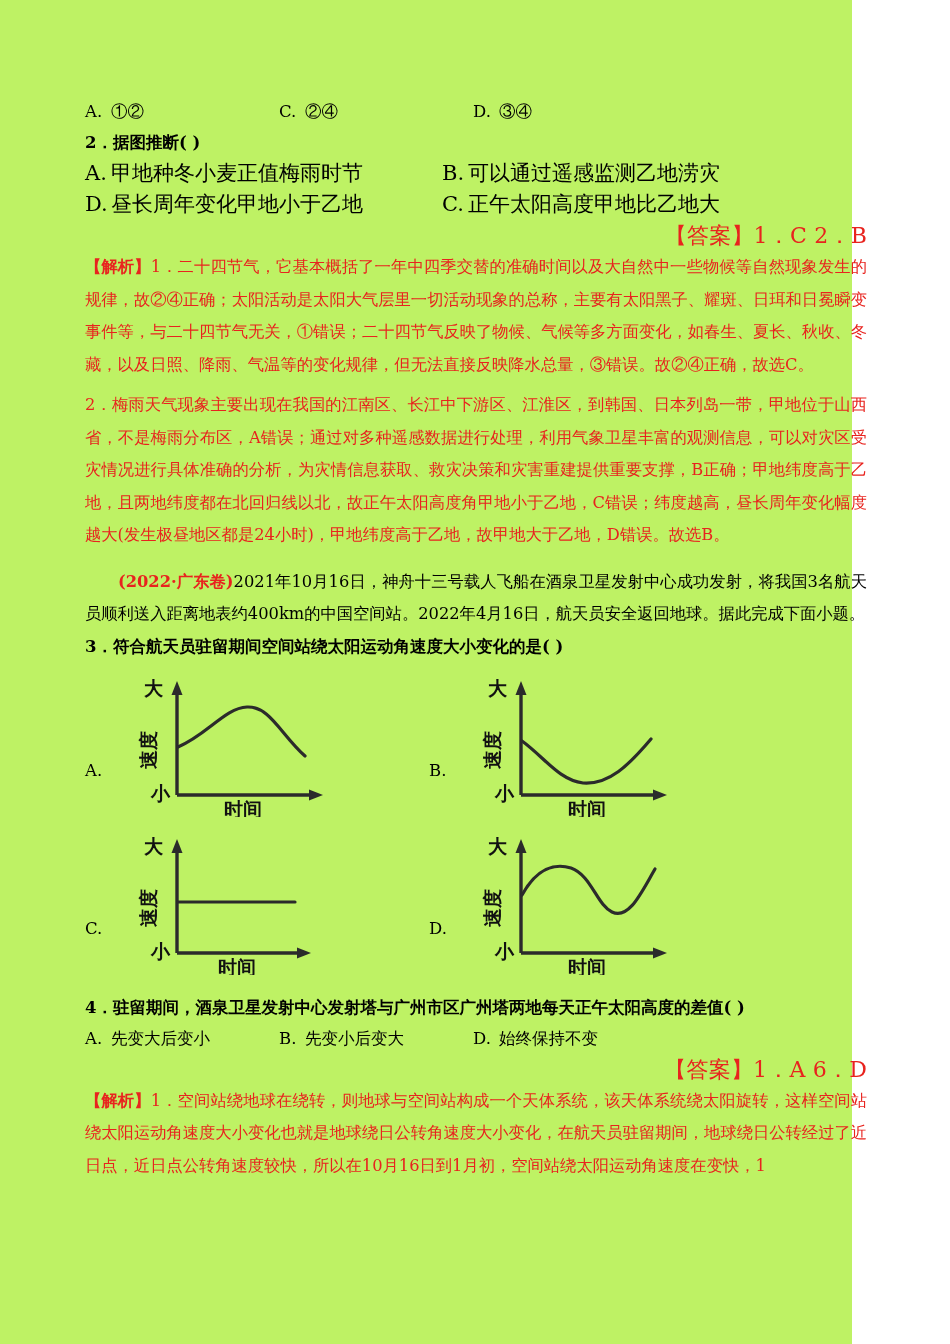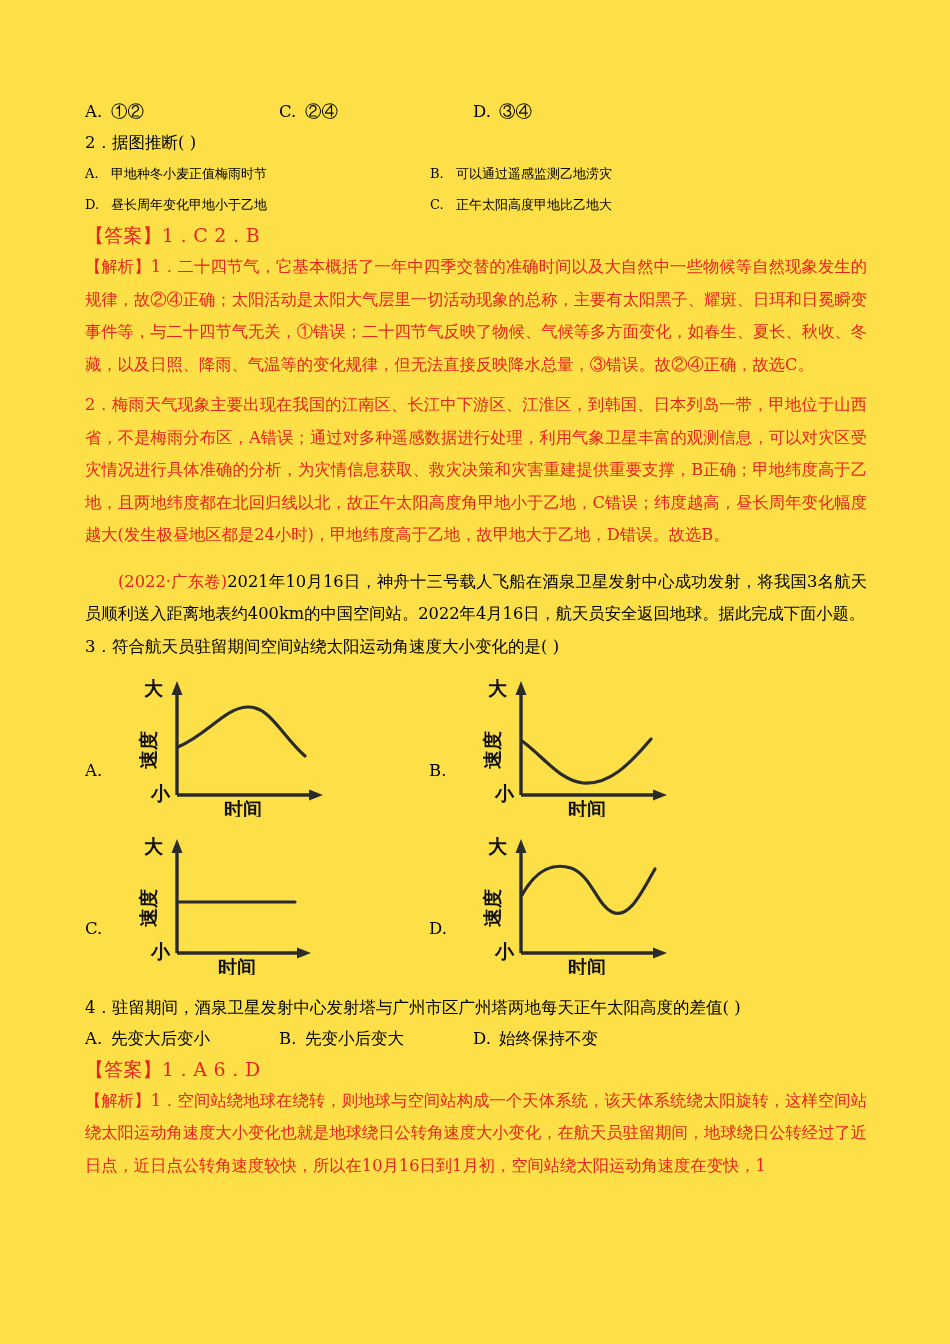--- a/index.html
+++ b/index.html
@@ -12,80 +12,83 @@
     width: 950px;
     height: 1344px;
     position: relative;
     font-family: "DejaVu Serif", "Liberation Serif", serif;
     color: #000000;
     overflow: hidden;
   }
   .page {
     position: absolute;
     left: 0; top: 0;
-    width: 950px;
+    width: 852px;
     height: 1344px;
-    background: #fde047;
+    background: #bef264;
   }
   .content {
     position: absolute;
     left: 85px;
     top: 96px;
     width: 782px;
   }
   .qline {
     font-size: 16.5px;
     line-height: 31px;
+    font-weight: bold;
   }
 
   
   .opt-row-4 {
     display: flex;
     font-size: 16.5px;
     line-height: 31px;
   }
   .opt-row-4 > .opt { width: 194px; }
 
   .opt-row-2 {
     display: flex;
-    font-size: 13px;
-    line-height: 31px;
+    font-size: 21px;
+    line-height: 31px;
+    gap: 12px;
   }
   .opt-row-2 > .opt:first-child { width: 345px; }
 
   .opt .lab { display: inline-block; min-width: 26px; }
 
   
   .red {
     color: #e8231e;
   }
   .ans-line {
-    font-size: 19px;
+    font-size: 22px;
     line-height: 31px;
     letter-spacing: .2px;
+    text-align: right;
   }
   .para {
     font-size: 16.3px;
     line-height: 32.5px;
     text-align: justify;
     text-justify: inter-ideograph;
   }
   .para.red { color: #e8231e; }
-  .tag { font-weight: normal; }
+  .tag { font-weight: bold; }
 
   .stem {
     font-size: 16.3px;
     line-height: 32.5px;
     text-align: justify;
     text-justify: inter-ideograph;
     text-indent: 33px;
   }
   .src {
     color: #e8231e;
-    font-weight: normal;
+    font-weight: bold;
   }
 
   .gap-s { height: 8px; }
   .gap-m { height: 14px; }
 
   
   .graphs {
     margin-top: 6px;
   }
   .graph-row {

